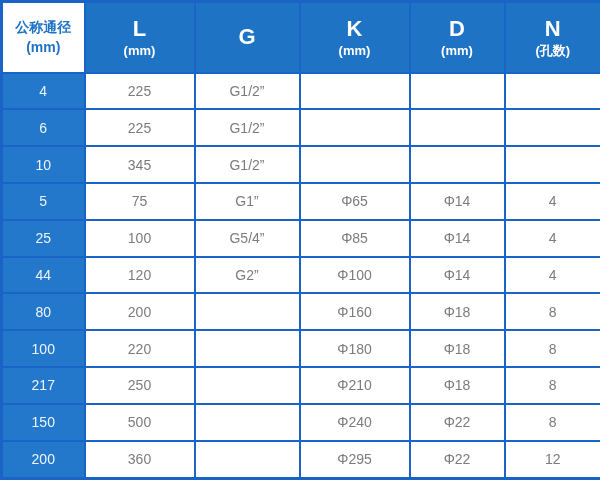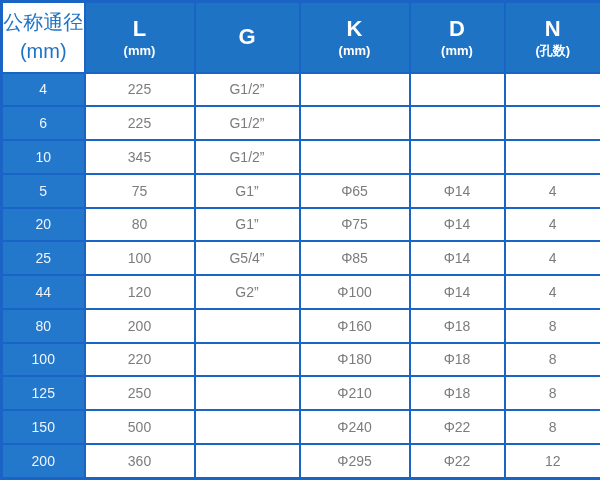--- a/index.html
+++ b/index.html
@@ -46,22 +46,22 @@
     line-height: 1.2;
   }
   .h-sub {
     display: block;
     font-size: 13px;
     font-weight: bold;
     line-height: 1.2;
   }
   .c-main {
     display: block;
-    font-size: 20px;
-    font-weight: normal;
+    font-size: 14px;
+    font-weight: bold;
     line-height: 1.45;
   }
   tbody td {
     color: #7c7c7c;
     font-size: 14px;
   }
   tbody td.rowhead {
     background: #2478cc;
     color: #eef4fb;
   }
@@ -135,28 +135,20 @@
         </tr>
         <tr>
           <td class="rowhead">5</td>
           <td>75</td>
           <td>G1”</td>
           <td>Φ65</td>
           <td>Φ14</td>
           <td>4</td>
         </tr>
         <tr>
-          <td class="rowhead">20</td>
-          <td>80</td>
-          <td>G1”</td>
-          <td>Φ75</td>
-          <td>Φ14</td>
-          <td>4</td>
-        </tr>
-        <tr>
           <td class="rowhead">25</td>
           <td>100</td>
           <td>G5/4”</td>
           <td>Φ85</td>
           <td>Φ14</td>
           <td>4</td>
         </tr>
         <tr>
           <td class="rowhead">44</td>
           <td>120</td>
@@ -175,21 +167,21 @@
         </tr>
         <tr>
           <td class="rowhead">100</td>
           <td>220</td>
           <td></td>
           <td>Φ180</td>
           <td>Φ18</td>
           <td>8</td>
         </tr>
         <tr>
-          <td class="rowhead">125</td>
+          <td class="rowhead">217</td>
           <td>250</td>
           <td></td>
           <td>Φ210</td>
           <td>Φ18</td>
           <td>8</td>
         </tr>
         <tr>
           <td class="rowhead">150</td>
           <td>500</td>
           <td></td>

